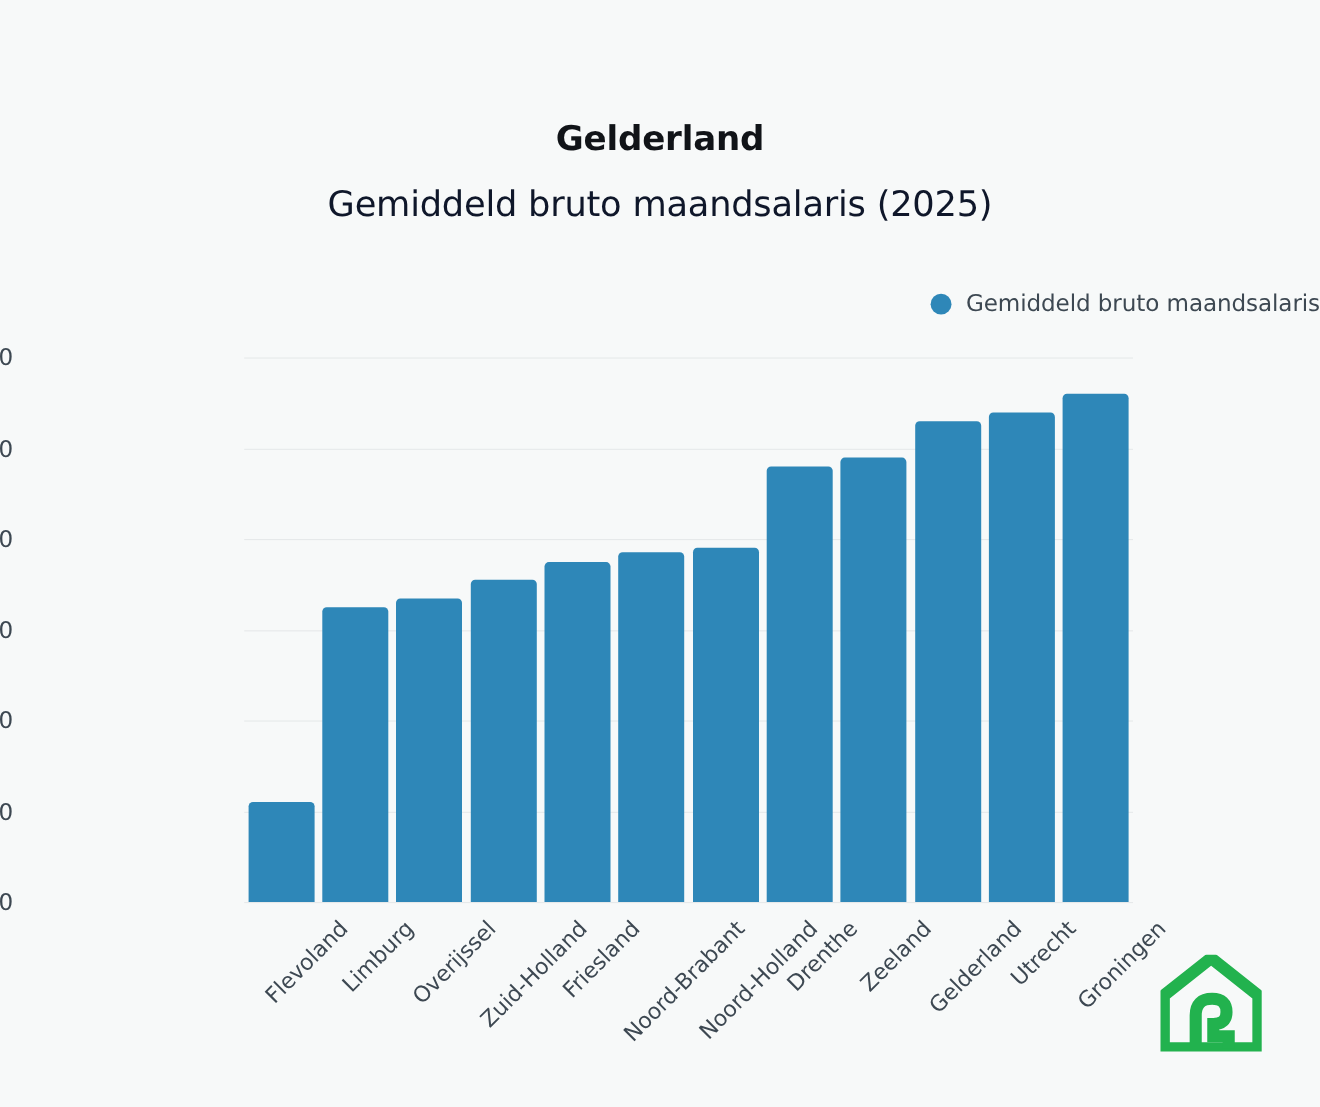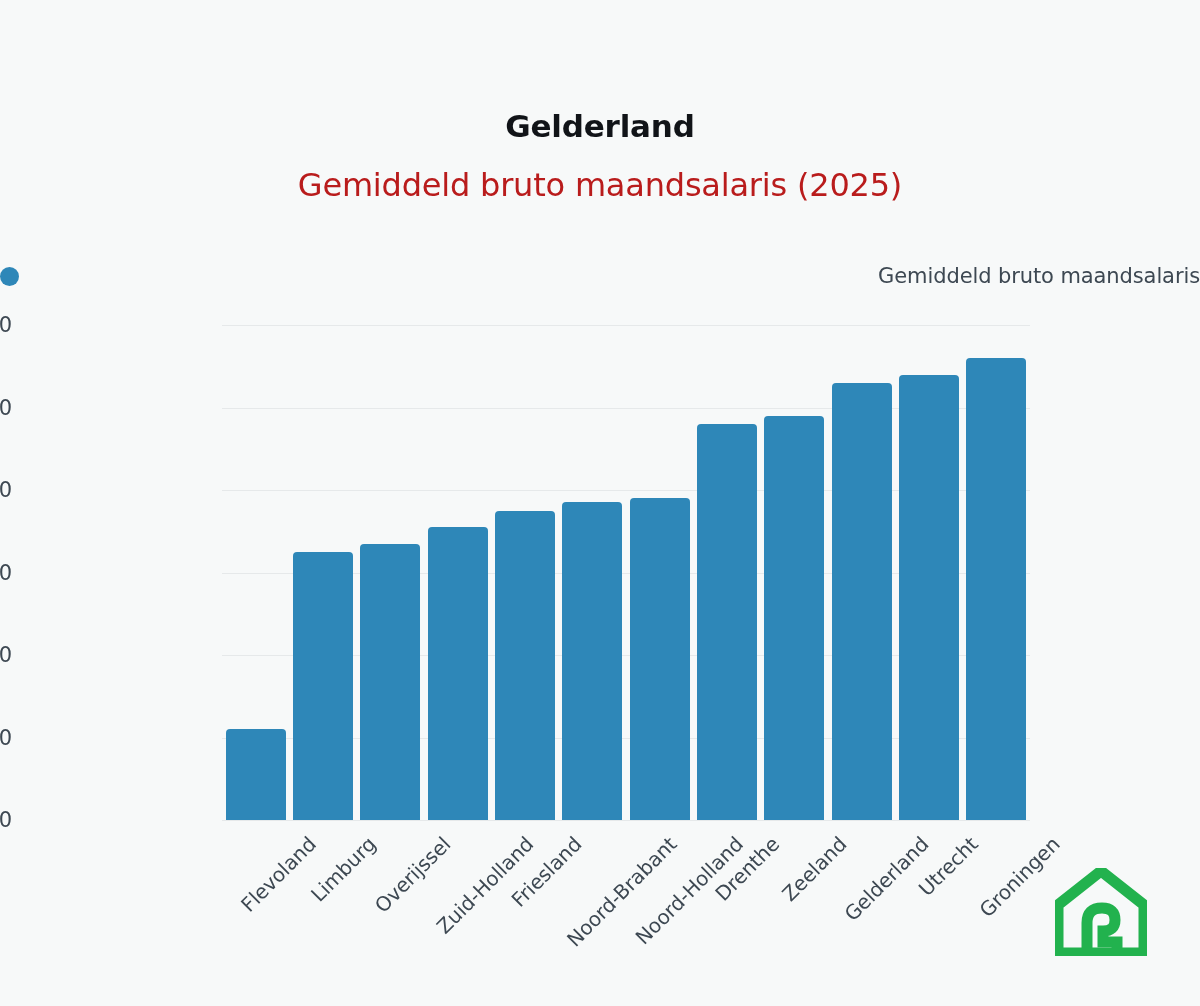--- a/index.html
+++ b/index.html
@@ -31,32 +31,32 @@
   }
 
   #chart-subtitle {
     position: absolute;
     top: 166px;
     left: 0;
     width: 1200px;
     text-align: center;
     font-size: 32px;
     font-weight: 400;
-    color: #b91c1c;
+    color: #0f172a;
     letter-spacing: -0.2px;
   }
 
   
   #legend {
     position: absolute;
     top: 264px;
     left: 0;
     width: 1200px;
     display: flex;
-    justify-content: space-between;
+    justify-content: flex-end;
     align-items: center;
     gap: 13px;
   }
 
   #legend .legend-swatch {
     width: 19px;
     height: 19px;
     border-radius: 50%;
     display: inline-block;
     flex: 0 0 auto;

